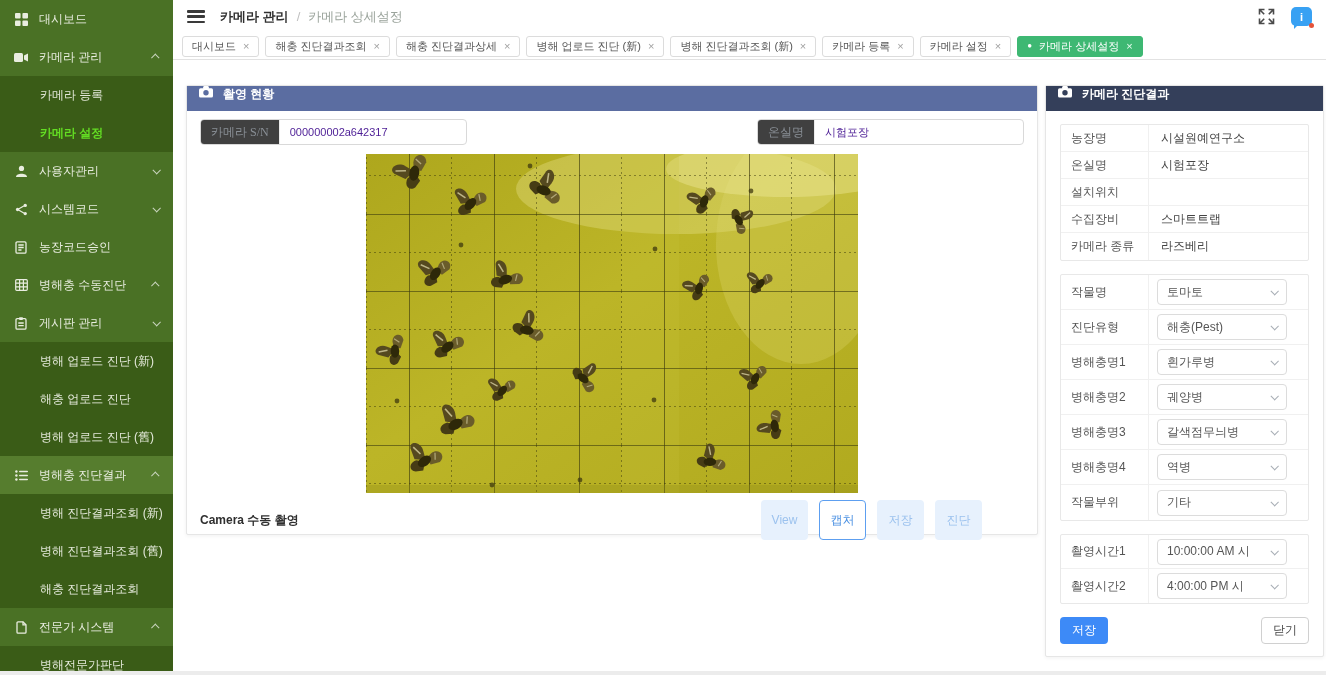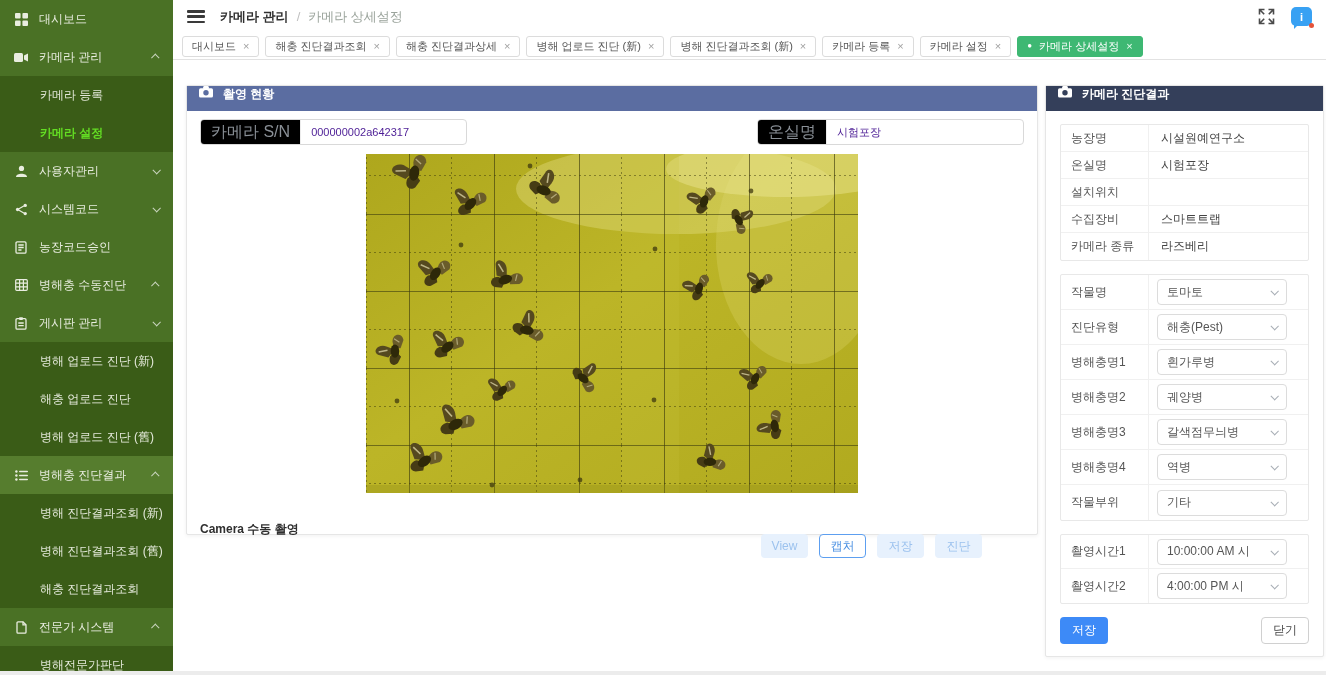--- a/index.html
+++ b/index.html
@@ -64,29 +64,29 @@
     box-shadow:0 1px 4px rgba(0,0,0,0.06); }
   .card-left { position:absolute; left:13px; top:25px; width:852px; height:450px; }
   .hdr { height:25px; display:flex; gap:10px; padding:0 12px;
     color:#fff; font-size:12px; font-weight:bold; }
   .hdr-blue { background:#5b6da1; }
   .hdr-navy { background:#343f5a; }
   .inputs-row { display:flex; justify-content:space-between; padding:8px 13px 0; }
   .input-group { display:flex; width:267px; height:26px; border:1px solid #d9d9d9;
     border-radius:4px; overflow:hidden; background:#fff; }
   .ig-label { display:flex; align-items:center; padding:0 10px; color:#8a9097;
-    font-size:16px; background:#000000; border-right:1px solid #ececec; white-space:nowrap; }
+    font-size:12px; background:#404040; border-right:1px solid #ececec; white-space:nowrap;font-family:Liberation Serif, serif; }
   .ig-value { flex:1; display:flex; align-items:center; padding:0 10px;
     font-size:11px; color:#4c1d95; }
   .photo-wrap { width:492px; height:339px; margin:9px auto 0; }
   .card-left-footer { display:flex; align-items:center; margin-top:7px; padding:0 13px; }
   .footer-label { font-size:12px; font-weight:bold; color:#2f2f2f; }
   .footer-btns { margin-left:auto; margin-right:42px; display:flex; gap:11px; }
-  .cap-btn { min-width:47px; height:24px; padding:0 8px; border-radius:4px; font-size:12px;
-    display:flex; align-items:center; justify-content:center; cursor:pointer; border:1px solid transparent;margin-top:34px; }
+  .cap-btn { min-width:47px; height:40px; padding:0 8px; border-radius:4px; font-size:12px;
+    display:flex; align-items:center; justify-content:center; cursor:pointer; border:1px solid transparent; }
   .cap-btn.disabled { background:#e7f1fd; color:#9cc2ee; }
   .cap-btn.active { background:#fff; border-color:#5d9ff0; color:#4a90e2; font-weight:normal; }
 
   
   .card-right { position:absolute; left:872px; top:25px; width:279px; padding-bottom:12px; }
   .tbl { margin:13px 14px 0; border:1px solid #e8e8e8; border-radius:2px; }
   .tbl-row { display:flex; border-bottom:1px solid #f0f0f0; }
   .tbl-row:last-child { border-bottom:none; }
   .tbl-label { width:88px; border-right:1px solid #f0f0f0; display:flex;
     align-items:center; padding-left:10px; font-size:12px; color:#555; flex:0 0 auto; }

